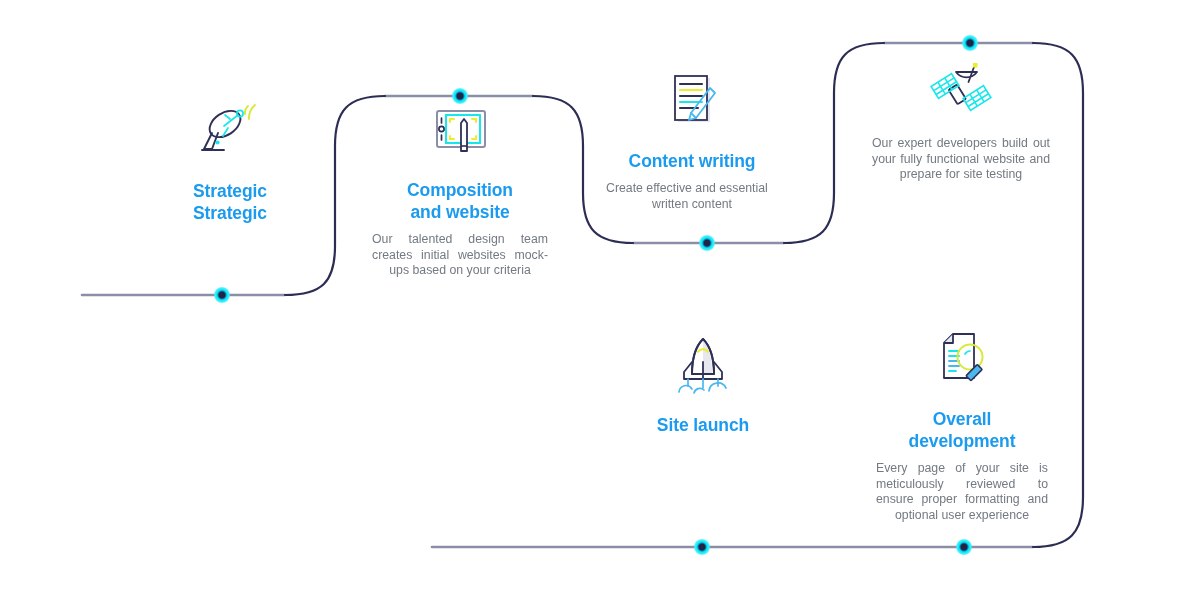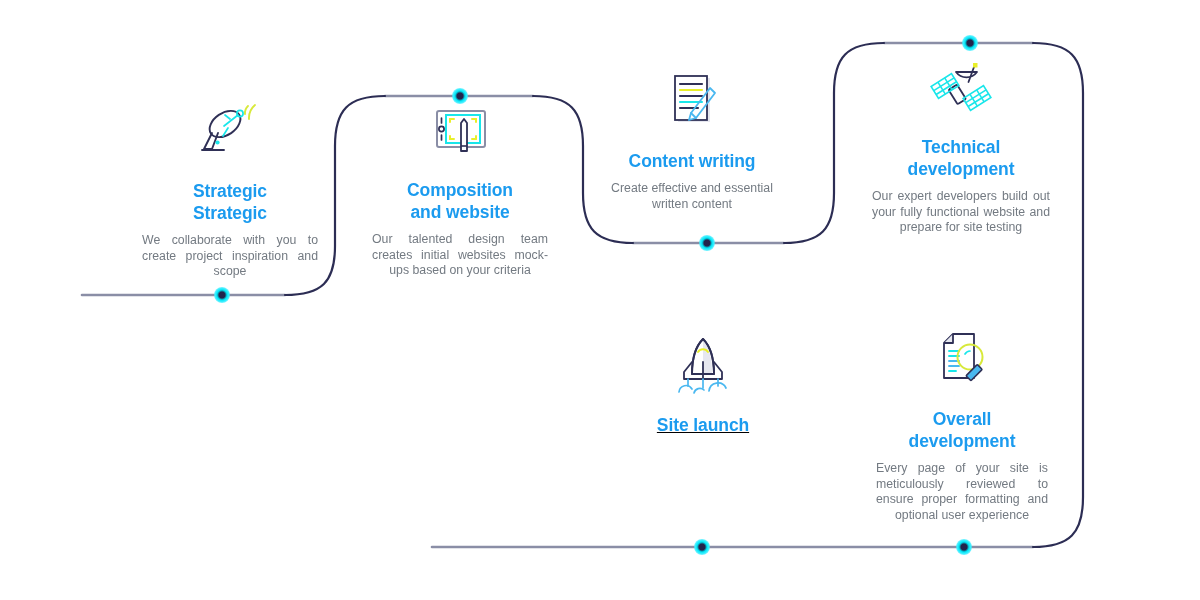--- a/index.html
+++ b/index.html
@@ -59,29 +59,29 @@
     color: #737a82;
     font-size: 12.3px;
     line-height: 1.27;
     margin: 0;
     text-align: justify;
     text-align-last: center;
     -moz-text-align-last: center;
   }
 
   .step-desc.center-only {
-    text-align: center;
+    text-align: left;
   }
 
   
   #step-0 { left: 142px; top: 102px;  width: 176px; }
   #step-1 { left: 372px; top: 101px;  width: 176px; }
   #step-2 { left: 606px; top: 72px;   width: 172px; }
   #step-3 { left: 872px; top: 58px;   width: 178px; }
-  #step-4 { left: 620px; top: 336px;  width: 166px; text-decoration: underline; }
+  #step-4 { left: 620px; top: 336px;  width: 166px; }
   #step-5 { left: 876px; top: 330px;  width: 172px; }
 
   .node-dot {
     position: absolute;
     width: 16px;
     height: 16px;
     margin-left: -8px;
     margin-top: -8px;
     border-radius: 50%;
     background: radial-gradient(circle,
@@ -135,21 +135,20 @@
         <path d="M 36 17 L 31 13"></path>
         <path d="M 34 26 L 29 34"></path>
       </g>
       <circle cx="23.5" cy="40.5" r="2.1" fill="#19e6ea"></circle>
       <g fill="none" stroke="#d8e93a" stroke-width="1.9" stroke-linecap="round">
         <path d="M 51 12 A 10 10 0 0 1 54 4"></path>
         <path d="M 55 17 A 17 17 0 0 1 61 3"></path>
       </g>
     </svg>
     <h3 class="step-title"><span>Strategic</span><br><span>Strategic</span></h3>
-    <p class="step-desc">We collaborate with you to create project inspiration and scope</p>
   </div>
 
   <div class="step" id="step-1">
     <svg class="step-icon" viewBox="0 0 72 64">
       <rect x="13" y="10" width="48" height="36" rx="2" fill="#ffffff" stroke="#8a8ea6" stroke-width="2"></rect>
       <rect x="22" y="14" width="34" height="28" fill="none" stroke="#19e6ea" stroke-width="2"></rect>
       <g fill="none" stroke="#e9ef2a" stroke-width="2" stroke-linecap="round">
         <path d="M 26 21 V 18 H 30"></path>
         <path d="M 52 18 V 21"></path>
           <path d="M 52 18 H 48"></path>
@@ -203,21 +202,20 @@
           <rect x="8" y="21" width="24" height="14"></rect>
           <path d="M 8 26 H 32 M 8 30.5 H 32 M 16 21 V 35 M 24 21 V 35"></path>
         </g>
         <g transform="rotate(-32 52 40)">
           <rect x="40" y="33" width="24" height="14"></rect>
           <path d="M 40 38 H 64 M 40 42.5 H 64 M 48 33 V 47 M 56 33 V 47"></path>
         </g>
       </g>
       <rect x="48" y="5" width="4.5" height="4.5" fill="#e9ef2a"></rect>
     </svg>
-    <h3 class="step-title"><span>Technical</span><br><span>development</span></h3>
     <p class="step-desc">Our expert developers build out your fully functional website and prepare for site testing</p>
   </div>
 
   <div class="step" id="step-4">
     <svg class="step-icon" viewBox="0 0 72 64">
       <path d="M 36 3 C 45 12 47 24 47 38 H 25 C 25 24 27 12 36 3 Z" fill="#ffffff" stroke="#2f3056" stroke-width="1.9" stroke-linejoin="round"></path>
       <path d="M 36 4 C 43 12 45 24 45 38 H 36 Z" fill="#e6e7ef"></path>
       <path d="M 36 3 C 45 12 47 24 47 38 H 25 C 25 24 27 12 36 3 Z" fill="none" stroke="#2f3056" stroke-width="1.9" stroke-linejoin="round"></path>
       <path d="M 31 16 A 6 6 0 0 1 41 16" fill="none" stroke="#e9ef2a" stroke-width="1.9" stroke-linecap="round"></path>
       <g fill="none" stroke="#2f3056" stroke-width="1.8" stroke-linejoin="round" stroke-linecap="round">

